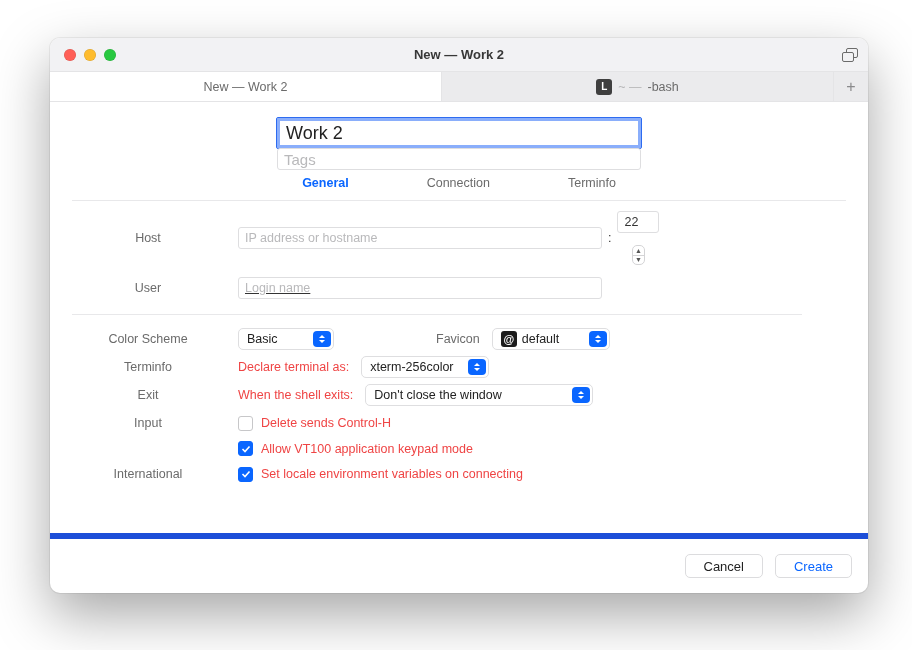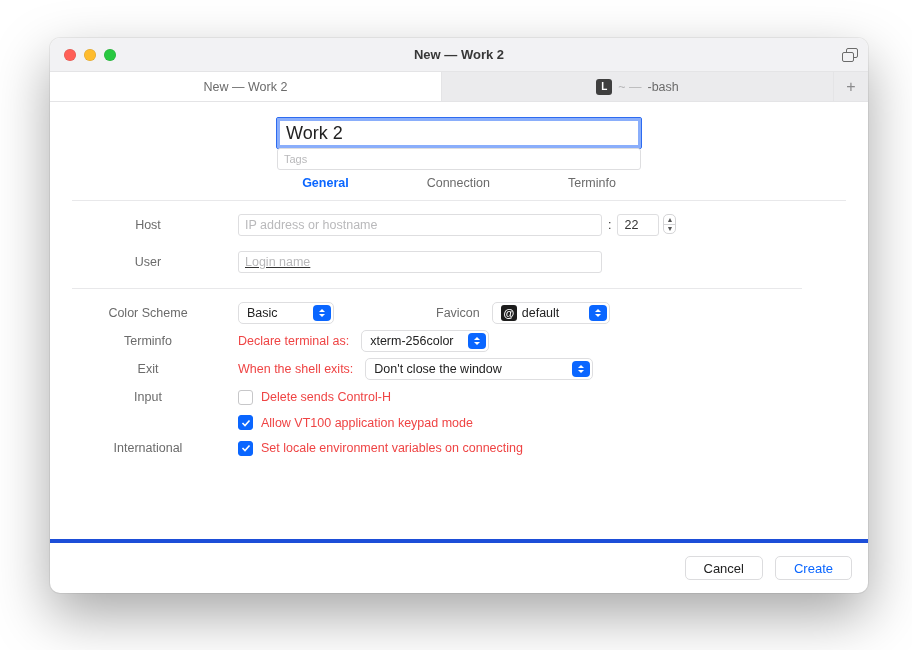--- a/index.html
+++ b/index.html
@@ -84,21 +84,21 @@
     width: 364px; height: 30px;
     border: 3.5px solid #8aaefb;
     outline: 1px solid #2d6bf0;
     border-radius: 1px;
     font-size: 18px; padding: 0 6px; color: #222;
     background: #fff;
   }
   .tags-input {
     width: 364px; height: 22px;
     border: 1px solid #dedee0; border-radius: 3px;
-    font-size: 11px; padding: 0 6px; color: #333;
+    font-size: 15px; padding: 0 6px; color: #333;
   }
   .tags-input::placeholder { color: #b9b9bb; }
 
   .sect-tabs {
     width: 100%; display: flex; justify-content: center;
     gap: 78px; padding: 6px 0 10px;
   }
   .sect-tab { font-size: 12.5px; color: #6b6b6b; }
   .sect-tab.selected { color: #0a66ff; font-weight: 700; }
 
@@ -110,21 +110,21 @@
     flex: 0 0 166px; text-align: center; padding-right: 14px;
     font-size: 12.5px; color: #6b6b6b;
   }
   .text-input {
     height: 22px; border: 1px solid #dedee0; border-radius: 3px;
     font-size: 12.5px; padding: 0 6px; color: #333; background: #fff;
   }
   .text-input::placeholder { color: #b9b9bb; }
   .colon { padding: 0 6px; font-size: 12.5px; color: #333; }
 
-  .stepper { display: flex; gap: 4px; }
+  .stepper { display: flex; align-items: center; gap: 12px; flex-direction: column; }
   .stepper-input { width: 42px; }
   .stepper-ctrl {
     display: flex; flex-direction: column; width: 13px; height: 20px;
     border: 1px solid #d4d4d6; border-radius: 5px; overflow: hidden;
   }
   .stepper-ctrl div { flex: 1; display: flex; align-items: center; justify-content: center; font-size: 7px; color: #555; line-height: 1; }
   .stepper-ctrl div:first-child { border-bottom: 1px solid #d4d4d6; }
 
   .select {
     display: inline-flex; align-items: center; height: 22px;
@@ -153,21 +153,21 @@
   .checkbox-row { display: flex; align-items: center; gap: 8px; padding-left: 0; min-height: 23px; }
   .chk {
     width: 15px; height: 15px; border-radius: 3px; border: 1px solid #c7c7c9;
     display: inline-flex; align-items: center; justify-content: center; background: #fff;
   }
   .chk.checked { background: #0a66ff; border-color: #0a66ff; }
   .chk.checked svg { display: block; }
   .chk svg { display: none; width: 10px; height: 10px; }
 
   .footer {
-    margin-top: auto; height: 54px; border-top: 4px solid #1d4ed8;
+    margin-top: auto; height: 60px; border-top: 6px solid #1d4ed8;
     display: flex; align-items: center; justify-content: flex-end;
     gap: 12px; padding: 0 16px;
   }
   .btn {
     height: 24px; padding: 0 18px; border-radius: 5px; font-size: 13px;
     border: 1px solid #dcdcde; background: #fff; color: #222;
   }
   .btn.primary { color: #0a66ff; }
 
   .host-input { width: 364px; }

